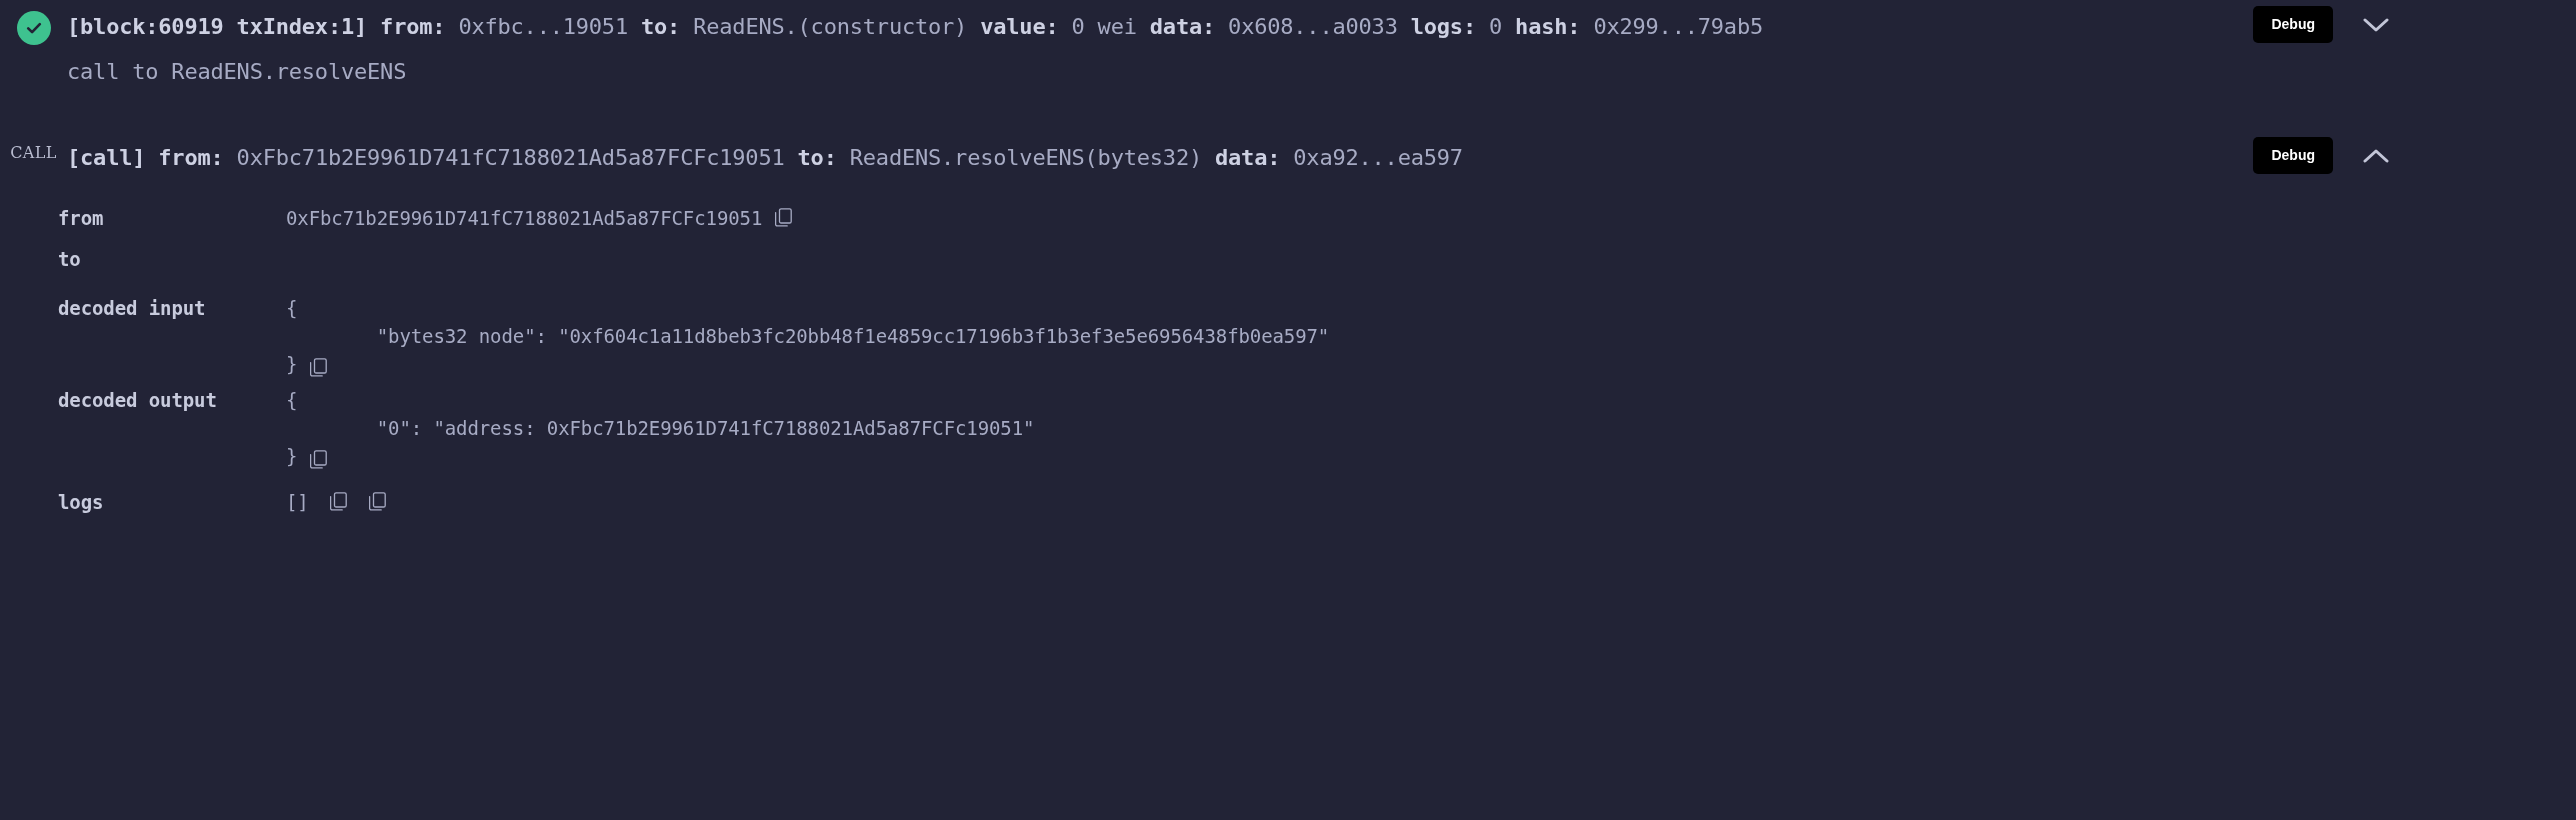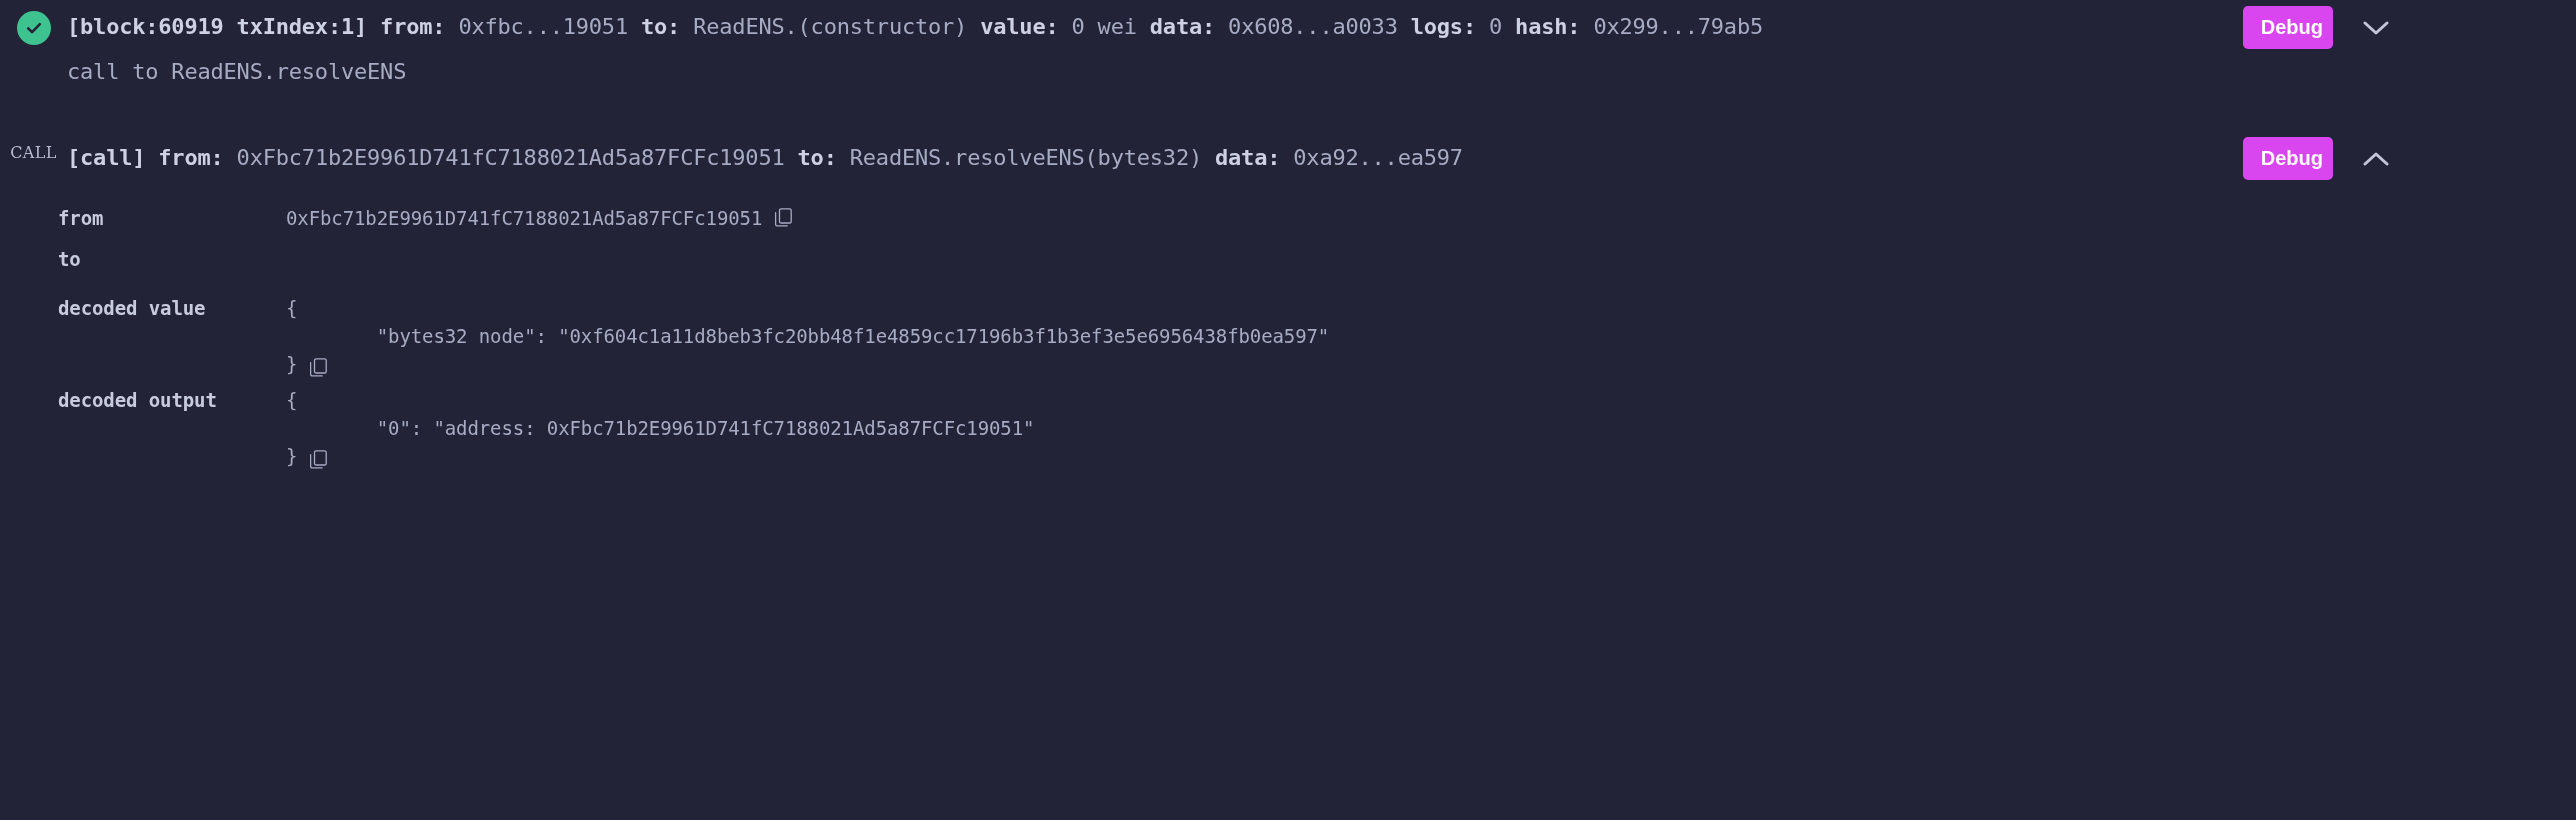--- a/index.html
+++ b/index.html
@@ -88,29 +88,29 @@
 
   .head-actions {
     flex: 0 0 auto;
     display: flex;
     align-items: center;
     gap: 26px;
     padding-top: 6px;
   }
 
   .debug-btn {
-    background: #d946ef;
+    background: #000000;
     color: #ffffff;
     border: none;
     border-radius: 5px;
     font-family: "Liberation Sans", sans-serif;
     font-weight: bold;
-    font-size: 20px;
+    font-size: 14px;
     line-height: 1;
-    padding: 11px 10px 12px 18px;
+    padding: 11px 18px 12px 18px;
     cursor: pointer;
   }
 
   .chevron {
     width: 34px;
     height: 34px;
     display: flex;
     align-items: center;
     justify-content: center;
     cursor: pointer;
@@ -256,21 +256,21 @@
       </div>
 
       <div class="detail-row">
         <div class="detail-key">to</div>
       </div>
 
 
       <div class="gap-8"></div>
 
       <div class="detail-row">
-        <div class="detail-key">decoded value</div>
+        <div class="detail-key">decoded input</div>
         <div class="detail-val" style="display:block;">
           <span class="json-block">{</span>
           <span class="json-block">	"bytes32 node": "0xf604c1a11d8beb3fc20bb48f1e4859cc17196b3f1b3ef3e5e6956438fb0ea597"</span>
           <span class="json-foot">
             <span>}</span>
             <span class="copy-icon">
               <svg width="17" height="19" viewBox="0 0 17 19" aria-hidden="true">
                 <rect x="4.5" y="0.8" width="11.7" height="14.2" rx="1.6" fill="none" stroke="currentColor" stroke-width="1.3"></rect>
                 <path d="M12.2 17.9 H2.2 A1.6 1.6 0 0 1 0.6 16.3 V4.6" fill="none" stroke="currentColor" stroke-width="1.3" stroke-linecap="round"></path>
               </svg>
@@ -293,18 +293,36 @@
                 <rect x="4.5" y="0.8" width="11.7" height="14.2" rx="1.6" fill="none" stroke="currentColor" stroke-width="1.3"></rect>
                 <path d="M12.2 17.9 H2.2 A1.6 1.6 0 0 1 0.6 16.3 V4.6" fill="none" stroke="currentColor" stroke-width="1.3" stroke-linecap="round"></path>
               </svg>
             </span>
           </span>
         </div>
       </div>
 
       <div class="gap-8" style="height:18px;"></div>
 
+      <div class="detail-row">
+        <div class="detail-key">logs</div>
+        <div class="detail-val" style="gap:20px;">
+          <span class="txt">[]</span>
+          <span class="copy-icon">
+            <svg width="17" height="19" viewBox="0 0 17 19" aria-hidden="true">
+              <rect x="4.5" y="0.8" width="11.7" height="14.2" rx="1.6" fill="none" stroke="currentColor" stroke-width="1.3"></rect>
+              <path d="M12.2 17.9 H2.2 A1.6 1.6 0 0 1 0.6 16.3 V4.6" fill="none" stroke="currentColor" stroke-width="1.3" stroke-linecap="round"></path>
+            </svg>
+          </span>
+          <span class="copy-icon">
+            <svg width="17" height="19" viewBox="0 0 17 19" aria-hidden="true">
+              <rect x="4.5" y="0.8" width="11.7" height="14.2" rx="1.6" fill="none" stroke="currentColor" stroke-width="1.3"></rect>
+              <path d="M12.2 17.9 H2.2 A1.6 1.6 0 0 1 0.6 16.3 V4.6" fill="none" stroke="currentColor" stroke-width="1.3" stroke-linecap="round"></path>
+            </svg>
+          </span>
+        </div>
+      </div>
 
     </div>
   </div>
 
 </div>
 
 
 </body></html>

